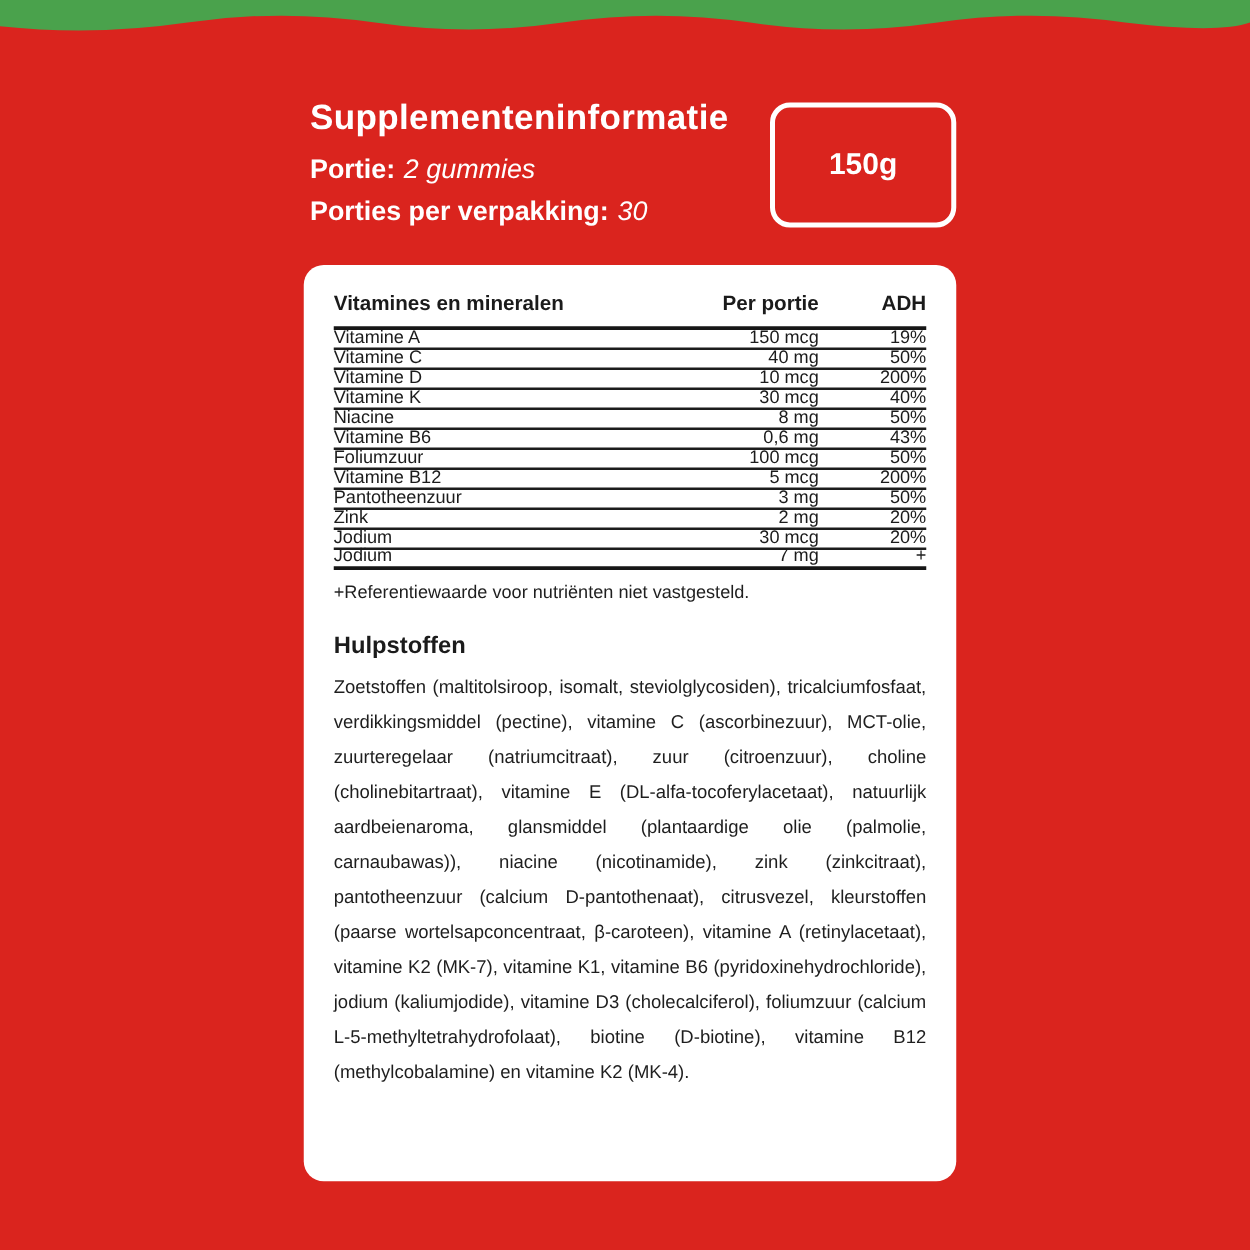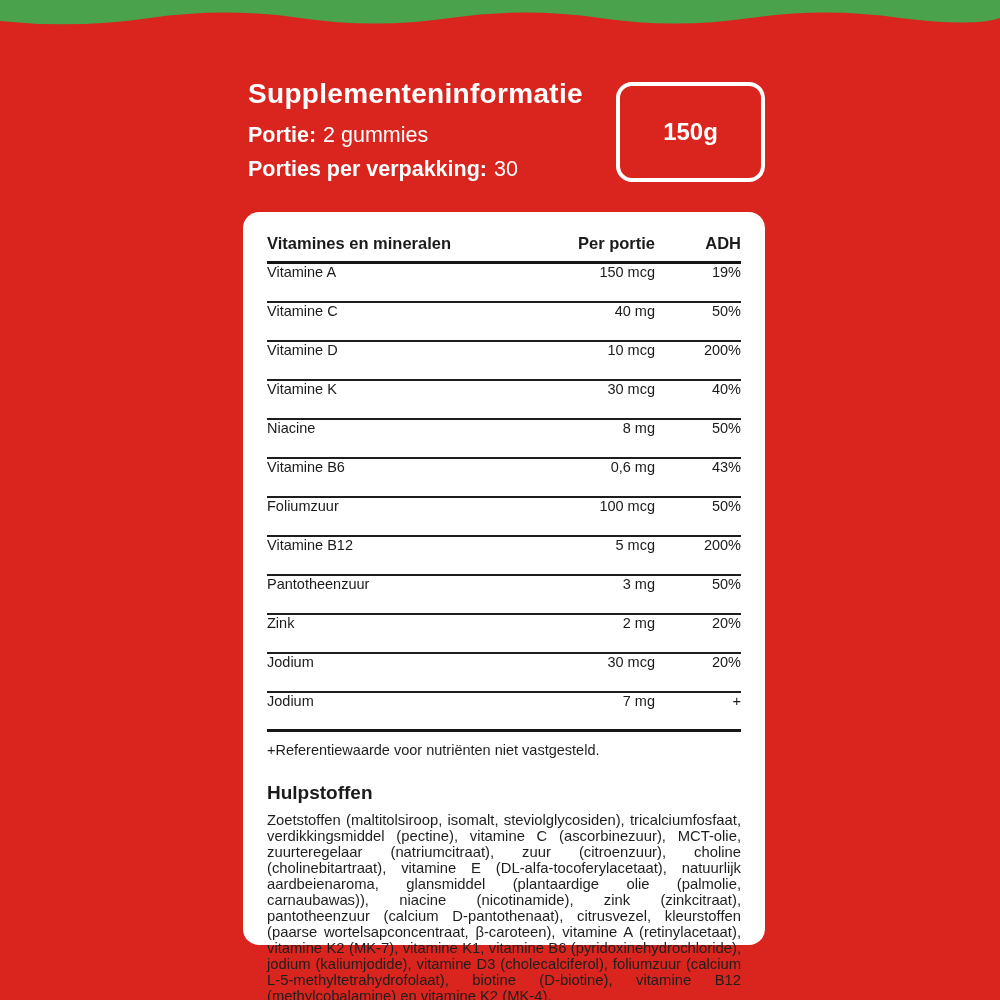--- a/index.html
+++ b/index.html
@@ -16,21 +16,21 @@
   .page-title {
     position:absolute; left:248px; top:78px;
     color:#ffffff; font-size:28px; font-weight:bold; letter-spacing:.3px;
   }
   .serving-line {
     position:absolute; left:248px; top:123px;
     color:#ffffff; font-size:21.5px;
   }
   .serving-line.second { top:157px; }
   .serving-line .lbl { font-weight:bold; }
-  .serving-line .val { font-weight:normal; margin-left:7px; }
+  .serving-line .val { font-weight:normal; margin-left:7px;font-style:italic; }
 
   
   .weight-box {
     position:absolute; left:616px; top:82px; width:149px; height:100px;
     border:4px solid #ffffff; border-radius:16px;
     display:flex; flex-direction:column;
     color:#ffffff; font-weight:bold; font-size:24px;
   }
   .weight-cell { flex:1; display:flex; align-items:center; justify-content:center; }
   .weight-cell + .weight-cell { border-top:4px solid #ffffff; }
@@ -41,33 +41,33 @@
     background:#ffffff; border-radius:16px;
     padding:22px 24px 0 24px;
     color:#1b1b1b;
   }
   .thead {
     display:flex; align-items:flex-end;
     padding-bottom:8px; border-bottom:3px solid #161616;
     font-weight:bold; font-size:16.5px;
   }
   .trow {
-    display:flex; align-items:flex-start;
-    height:39px; border-bottom:2px solid #1d1d1d;
+    display:flex; align-items:flex-end;
+    height:16px; border-bottom:2px solid #1d1d1d;
     font-size:14.5px;
   }
   .trow.last { border-bottom:3px solid #161616; }
   .col-name { flex:1; text-align:left; }
   .col-amt  { width:150px; text-align:right; }
   .col-adh  { width:86px;  text-align:right; }
 
   .footnote { margin-top:10px; font-size:14.5px; color:#1e1e1e; }
   .hulp-heading { margin-top:24px; font-size:19px; font-weight:bold; }
   .ingredients {
-    margin-top:8px; font-size:14.8px; line-height:16px;
+    margin-top:8px; font-size:14.8px; line-height:28px;
     text-align:justify; color:#1e1e1e;
   }
 </style>
 </head>
 <body>
 
 <svg class="top-wave" viewBox="0 0 1000 36" preserveAspectRatio="none" aria-hidden="true">
   <path fill="#4aa24c" d="M0,0 L1000,0 L1000,18
     Q975,27 900,18 Q825,7 750,18 Q675,29 600,18 Q525,7 450,18
     Q375,29 300,18 Q225,7 150,18 Q75,29 0,21 Z"></path>

